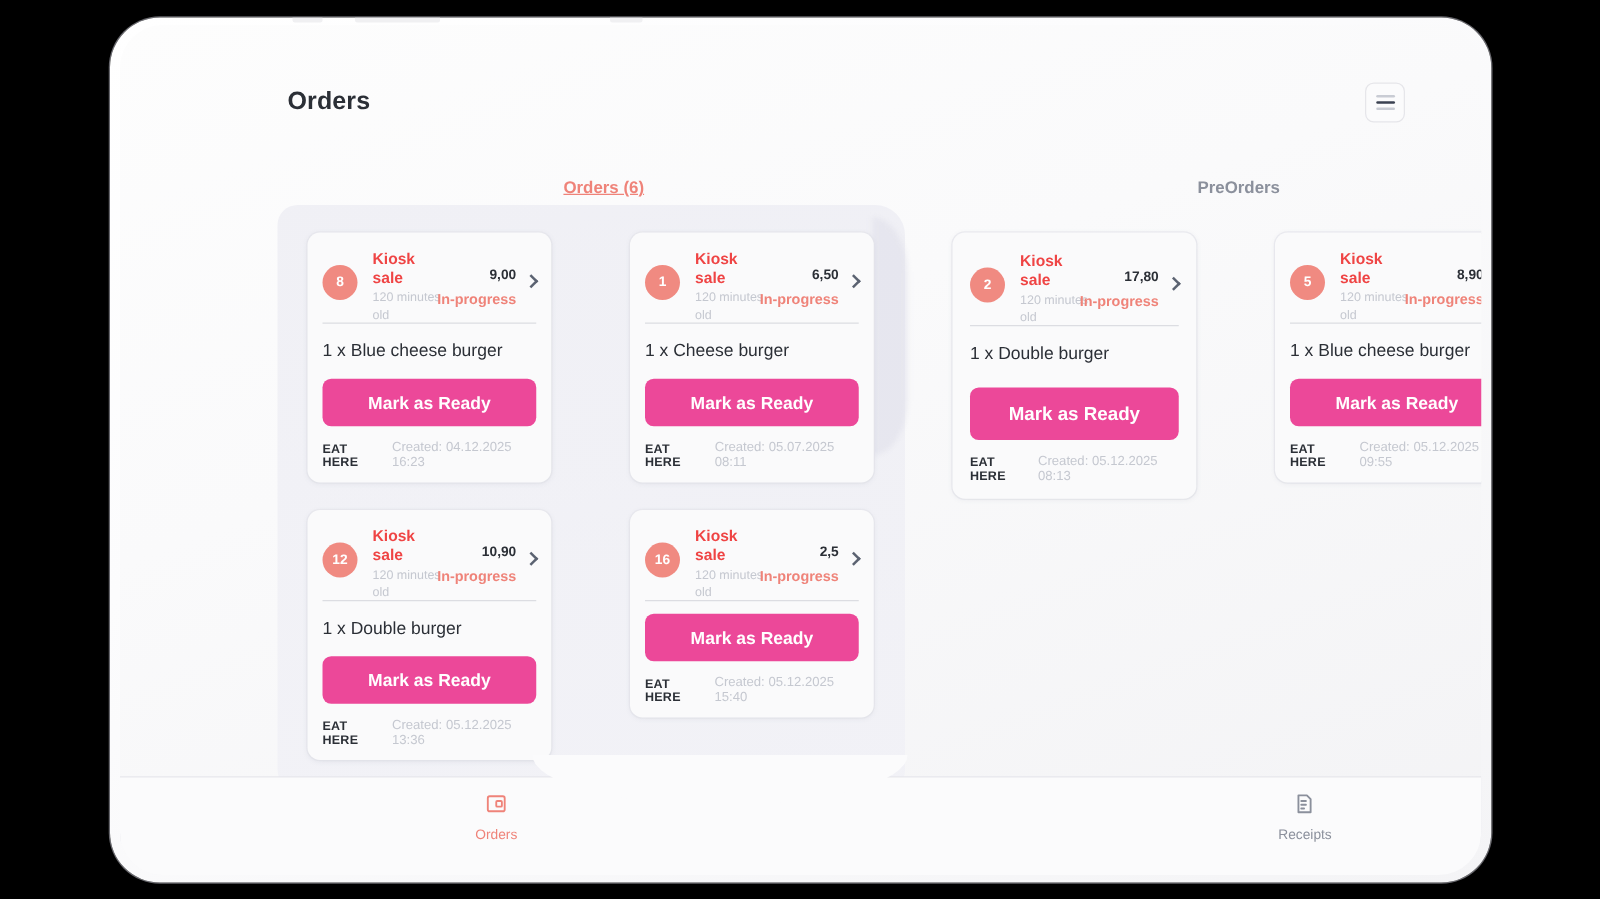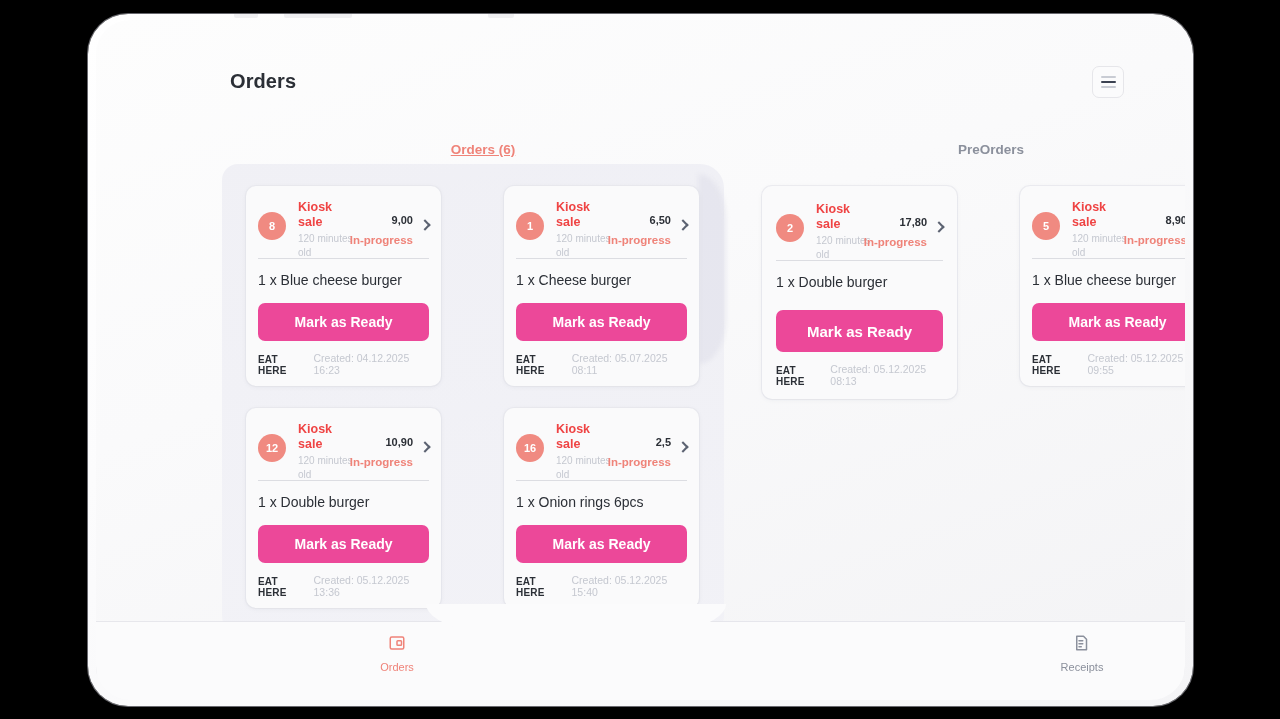--- a/index.html
+++ b/index.html
@@ -175,21 +175,21 @@
     position: absolute; left: 330px; top: -18px;
     width: 300px; height: 40px;
     background: #fbfbfc;
     border-radius: 0 0 50% 50% / 0 0 100% 100%;
   }
   .nav-item {
     position: absolute; top: 12px;
     width: 110px; text-align: center; cursor: pointer;
   }
   .nav-item.orders { left: 246px; }
-  .nav-item.receipts { left: 931px; }
+  .nav-item.receipts { left: 893px; }
   .nav-label { font-size: 11px; margin-top: 5px; }
   .nav-item.orders .nav-label { color: #ef8379; }
   .nav-item.receipts .nav-label { color: #8b909c; }
   .nav-ico { display: inline-block; }
 </style>
 </head>
 <body>
 
 <div class="device">
   <div class="device-bumps">
@@ -276,21 +276,20 @@
       <div class="card">
         <div class="card-head">
           <div class="badge">16</div>
           <div class="src">Kiosk sale</div>
           <div class="age">120 minutes old</div>
           <div class="amount">2,5</div>
           <div class="status">In-progress</div>
           <div class="chev"></div>
         </div>
         <div class="divider"></div>
-        <div class="line-item">1 x Onion rings 6pcs</div>
         <button class="ready-btn">Mark as Ready</button>
         <div class="card-foot">
           <span class="eat-here">EAT HERE</span>
           <span class="created">Created: 05.12.2025 15:40</span>
         </div>
       </div>
     </div>
 
     <div class="col c3">
       <div class="card preorder">

